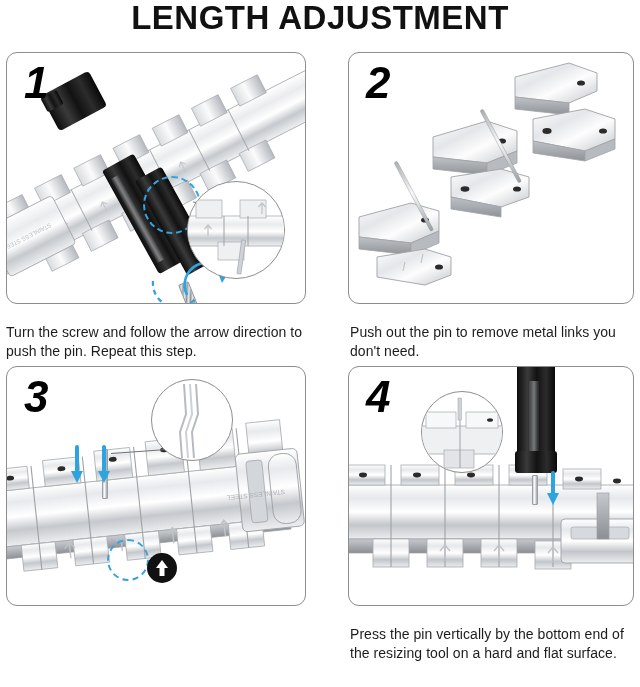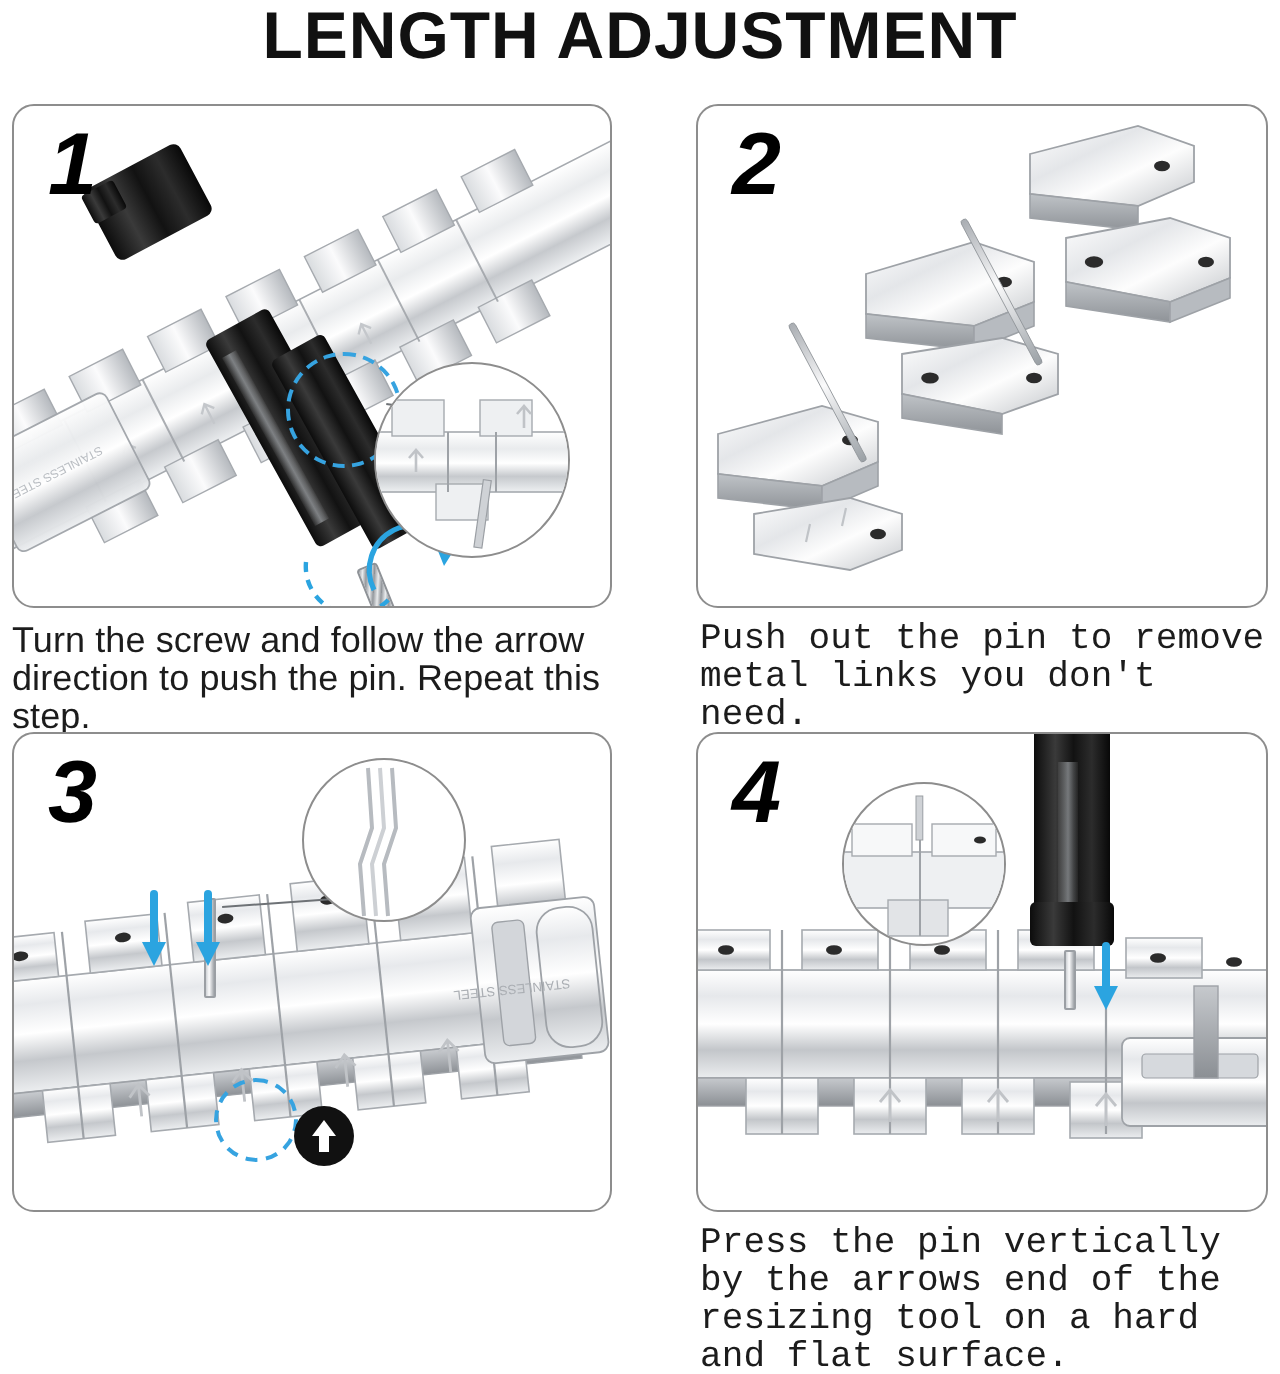--- a/index.html
+++ b/index.html
@@ -50,27 +50,27 @@
     position:absolute;left:17px;top:8px;
     font-size:44px;font-weight:bold;
     font-style:italic;
     color:#000;
     line-height:1;
     z-index:30;
     font-family:"Liberation Sans", sans-serif;
   }
 
   .caption{
-    margin-top:7px;
-    font-size:18px;
+    margin-top:19px;
+    font-size:14px;
     line-height:19px;
     color:#1c1c1c;
     letter-spacing:0.05px;
   }
-  .step.s2 .caption,.step.s4 .caption{padding-left:2px;font-family:Liberation Mono, monospace;}
+  .step.s2 .caption,.step.s4 .caption{padding-left:2px;}
 
   
   .scene{position:absolute;left:0;top:0;width:100%;height:100%;}
   .pinrod{
     position:absolute;
     background:linear-gradient(90deg,#cfd2d6,#fbfbfc 40%,#9fa3a8);
     border-radius:1px;
     border:0.5px solid #9b9fa4;
   }
 
@@ -526,17 +526,17 @@
               <rect x="22" y="58" width="30" height="18" fill="#e2e4e7" stroke="#a6aaaf" stroke-width="0.7"></rect>
               <g stroke="#9ea2a7" stroke-width="1">
                 <line x1="38" y1="20" x2="38" y2="76"></line>
               </g>
               <rect x="36" y="6" width="3.4" height="22" fill="#cfd2d6" stroke="#9b9fa4" stroke-width="0.5"></rect>
               <ellipse cx="68" cy="28" rx="3" ry="1.8" fill="#2b2b2b"></ellipse>
             </svg>
           </div>
         </div>
       </div>
-      <div class="caption">Press the pin vertically by the arrows end of the resizing tool on a hard and flat surface.</div>
+      <div class="caption">Press the pin vertically by the bottom end of the resizing tool on a hard and flat surface.</div>
     </div>
 
   </div>
 </div>
 
 </body></html>

